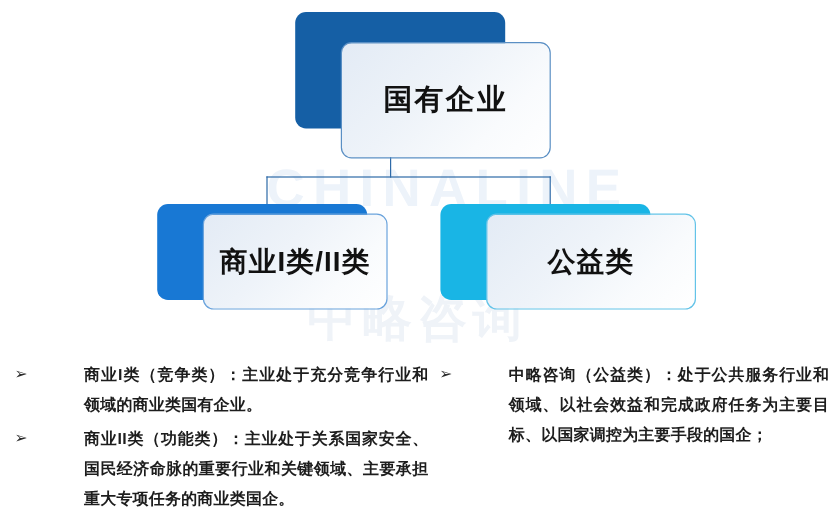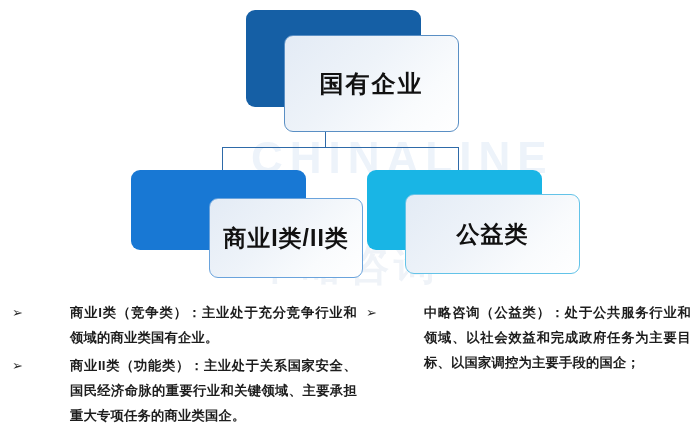--- a/index.html
+++ b/index.html
@@ -18,21 +18,20 @@
     font-weight:700;
     user-select:none;
     white-space:nowrap;
     letter-spacing:6px;
   }
   .wm-en{
     left:222px;top:133px;
     font-size:44px;
     letter-spacing:7px;
     color:#edf3fa;
-    padding-left:29px;
   }
   .wm-cn{
     left:256px;top:238px;
     font-size:41px;
     letter-spacing:5px;
     color:#eff3f8;
   }
 
   
   .line{position:absolute;background:#2e6aa8;}
@@ -65,26 +64,26 @@
 
   
   #node-root{left:246px;top:10px;width:213px;height:122px;}
   #node-root .shadow{width:175px;height:97px;background:#155FA5;}
   #node-root .card{left:38px;top:25px;width:175px;height:97px;border:1.1px solid #5a8fc4;}
   #node-root .label{font-size:24px;letter-spacing:2px;}
 
   
   #node-left{left:131px;top:170px;width:213px;height:104px;}
   #node-left .shadow{width:175px;height:80px;background:#1878D4;}
-  #node-left .card{left:38px;top:28px;width:154px;height:80px;border:1.1px solid #6aa3dc;margin-left:40px;}
+  #node-left .card{left:38px;top:8px;width:154px;height:80px;border:1.1px solid #6aa3dc;}
 
   
   #node-right{left:367px;top:170px;width:213px;height:104px;}
   #node-right .shadow{width:175px;height:80px;background:#19B5E5;}
-  #node-right .card{left:38px;top:24px;width:175px;height:80px;border:1.1px solid #63c3e8;}
+  #node-right .card{left:38px;top:8px;width:175px;height:80px;border:1.1px solid #63c3e8;}
 
   
   .block{position:absolute;}
   #block-left{left:12px;top:300px;width:345px;}
   #block-right{left:366px;top:300px;width:325px;}
 
   .bullet-item{
     display:flex;
     align-items:flex-start;
     margin-bottom:3px;

